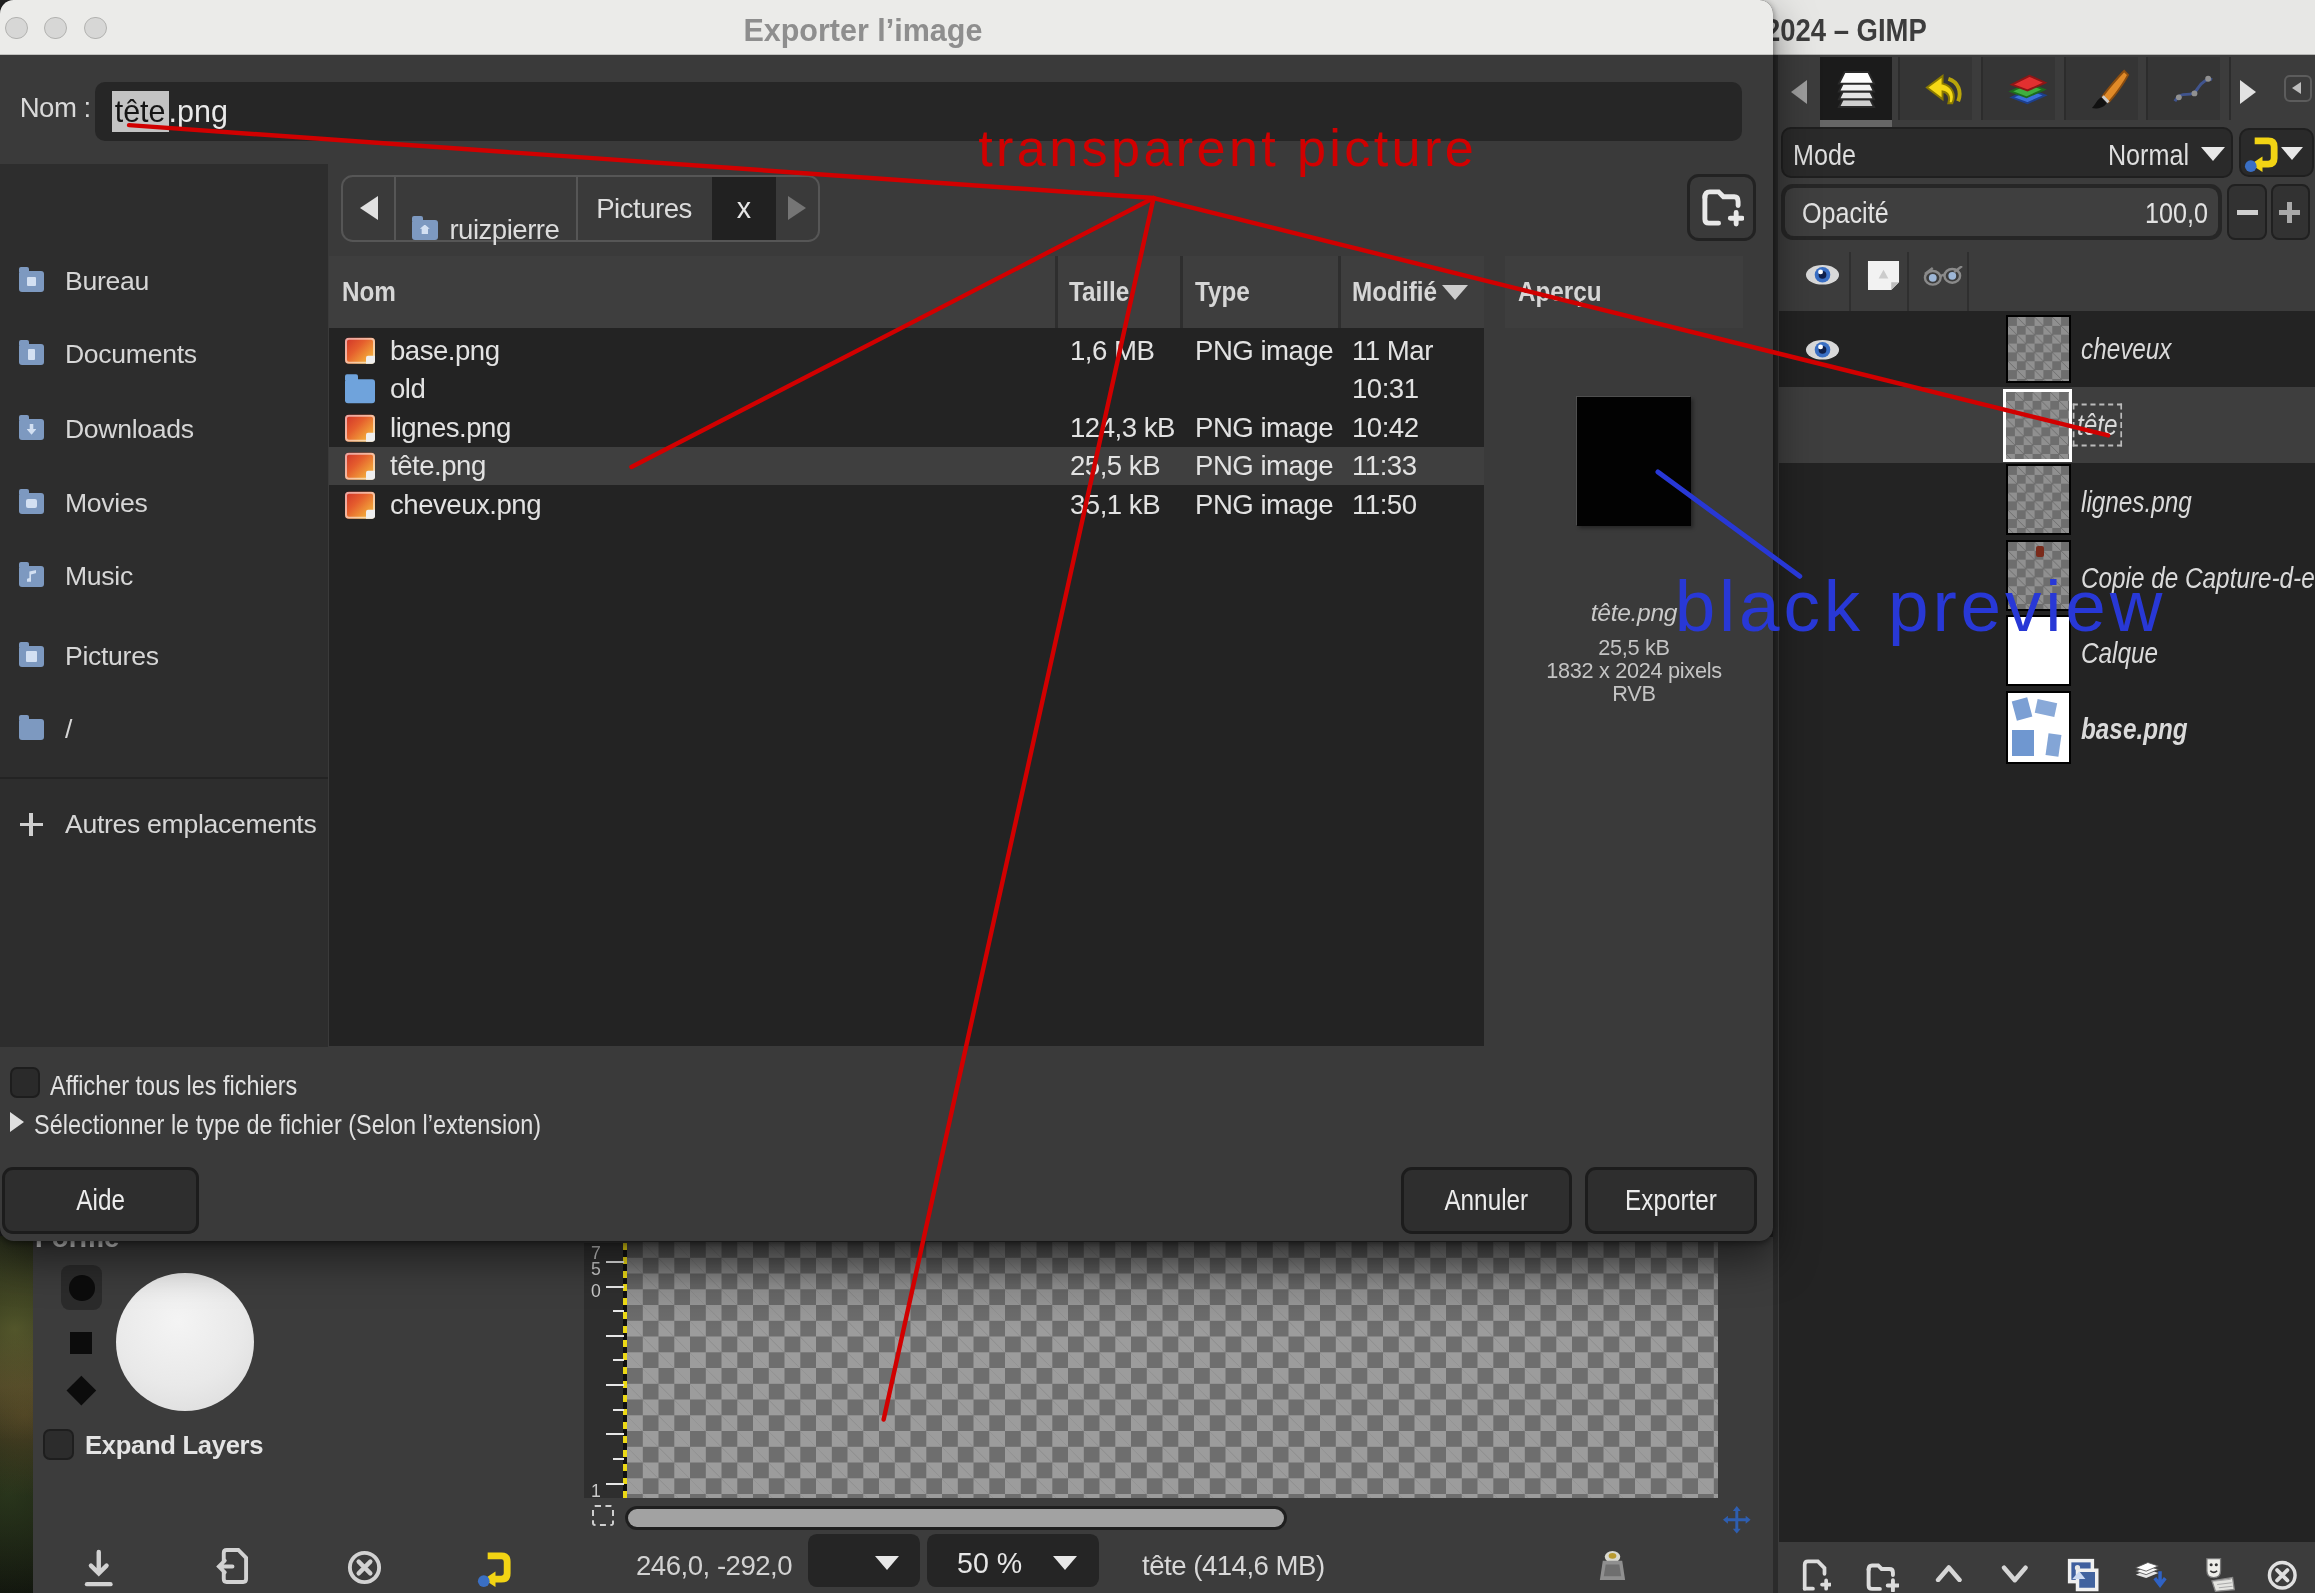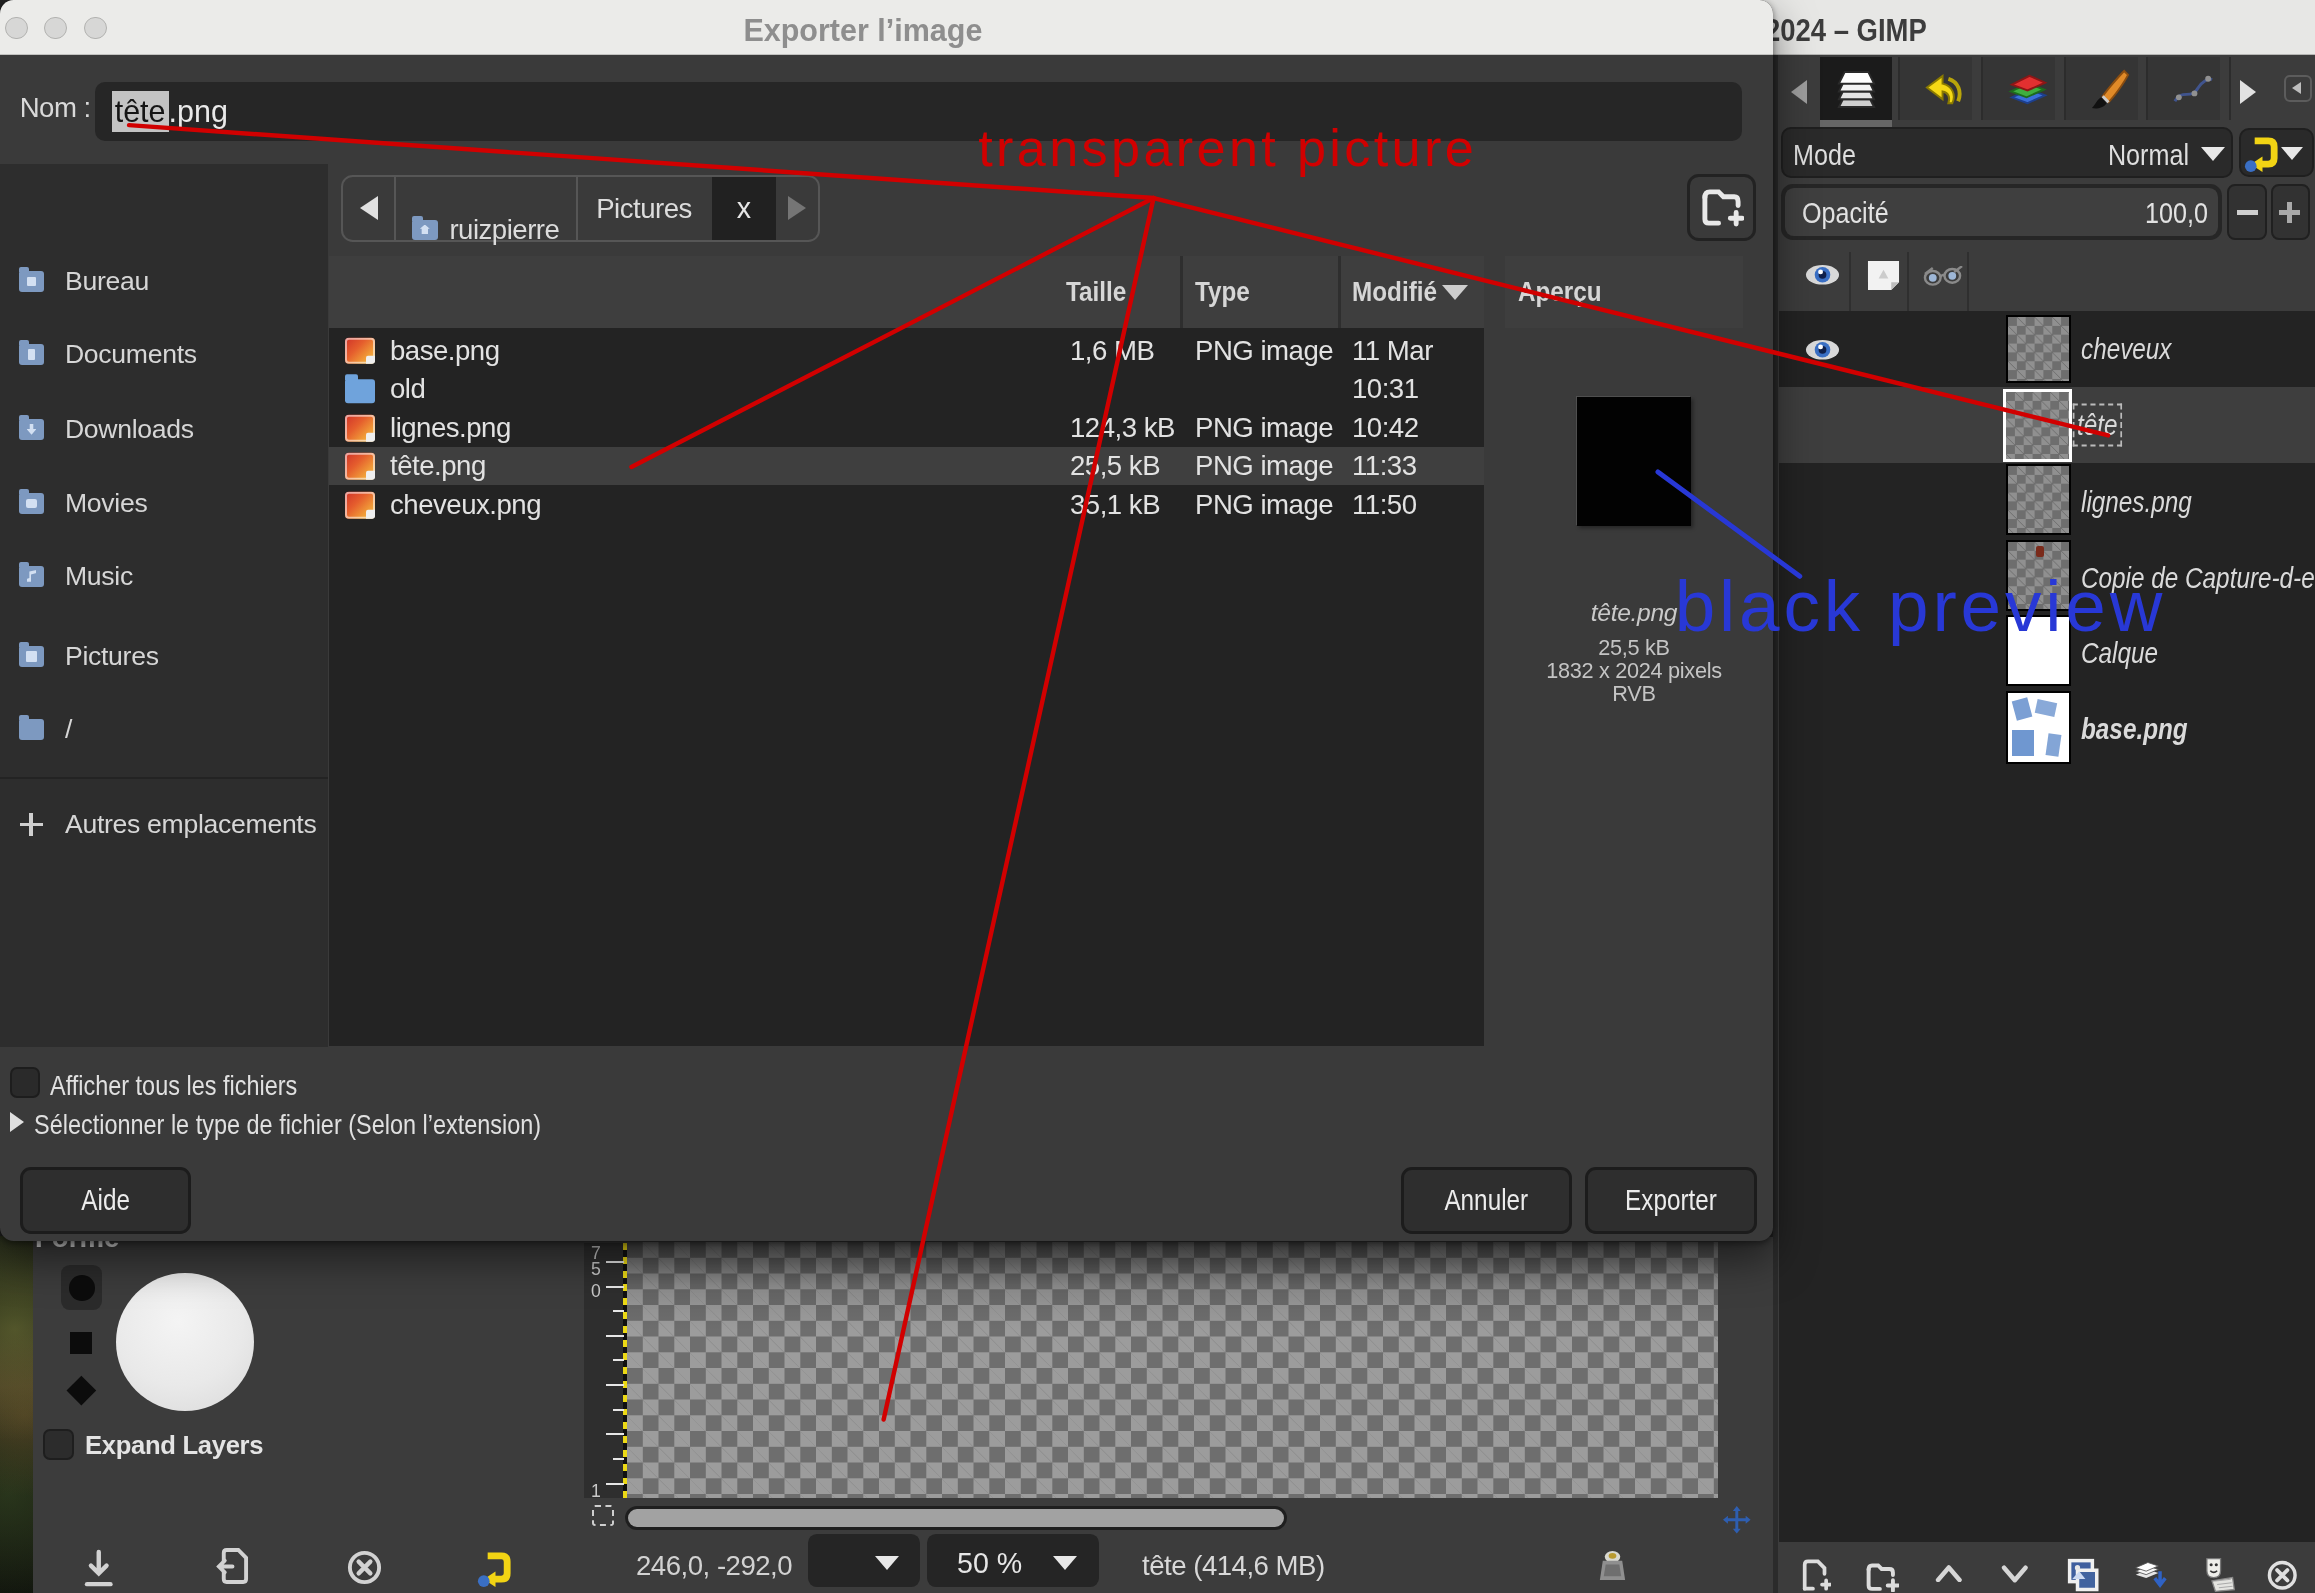--- a/index.html
+++ b/index.html
@@ -447,20 +447,23 @@
 
     <div class="abs" id="newfolder">
       <svg width="45" height="43" viewBox="0 0 46 44">
         <path d="M6 10 L6 34 Q6 38 10 38 L20 38" fill="none" stroke="#e8e8e8" stroke-width="5" stroke-linecap="round"></path>
         <path d="M6 12 Q6 6 11 6 L20 6 L25 11 L36 11 Q40 11 40 16 L40 20" fill="none" stroke="#e8e8e8" stroke-width="5" stroke-linecap="round"></path>
         <path d="M32 33 L44 33 M38 27 L38 39" stroke="#e8e8e8" stroke-width="5" stroke-linecap="round"></path>
       </svg>
     </div>
 
     <div class="abs" id="flist-header">
+      <div class="abs fl-h" style="left:0;width:722px;">
+        <span style="margin-left:12.8px;">Nom</span>
+      </div>
       <div class="abs fl-h" style="left:726px;width:121px;">
         <span style="margin-left:10.8px;">Taille</span>
       </div>
       <div class="abs fl-h" style="left:851px;width:154px;">
         <span style="margin-left:11.8px;">Type</span>
       </div>
       <div class="abs fl-h" style="left:1009px;width:146px;">
         <span style="margin-left:10.8px;">Modifié</span>
         <span class="tri-d"></span>
       </div>
@@ -509,21 +512,21 @@
     <div class="abs" id="preview-black"></div>
     <div class="abs txt" style="left:1505px;top:599px;width:258px;text-align:center;font-size:24.6px;letter-spacing:-0.3px;font-style:italic;color:#c9c9c9;">tête.png</div>
     <div class="abs txt" style="left:1505px;top:635px;width:258px;text-align:center;font-size:21.7px;letter-spacing:-0.3px;color:#c4c4c4;">25,5 kB</div>
     <div class="abs txt" style="left:1505px;top:658px;width:258px;text-align:center;font-size:21.7px;letter-spacing:-0.3px;color:#c4c4c4;">1832 x 2024 pixels</div>
     <div class="abs txt" style="left:1505px;top:681px;width:258px;text-align:center;font-size:21.7px;letter-spacing:-0.3px;color:#c4c4c4;">RVB</div>
 
     <div class="abs" id="show-all-cb"></div>
     <div class="abs txt nrw" style="left:50px;top:1070px;font-size:27.6px;color:#e0e0e0;">Afficher tous les fichiers</div>
     <span class="abs" id="expander-tri"></span>
     <div class="abs txt nrw" style="left:34px;top:1109px;font-size:27.6px;color:#e0e0e0;">Sélectionner le type de fichier (Selon l’extension)</div>
-    <div class="abs btn" style="left:20px;top:1167px;width:171px;">
+    <div class="abs btn" style="left:2px;top:1167px;width:197px;">
       <span style="transform:scaleX(0.85);">Aide</span>
     </div>
     <div class="abs btn" style="left:1401px;top:1167px;width:171px;">
       <span style="transform:scaleX(0.85);">Annuler</span>
     </div>
     <div class="abs btn" style="left:1585px;top:1167px;width:172px;">
       <span style="transform:scaleX(0.85);">Exporter</span>
     </div>
   </div>
 

